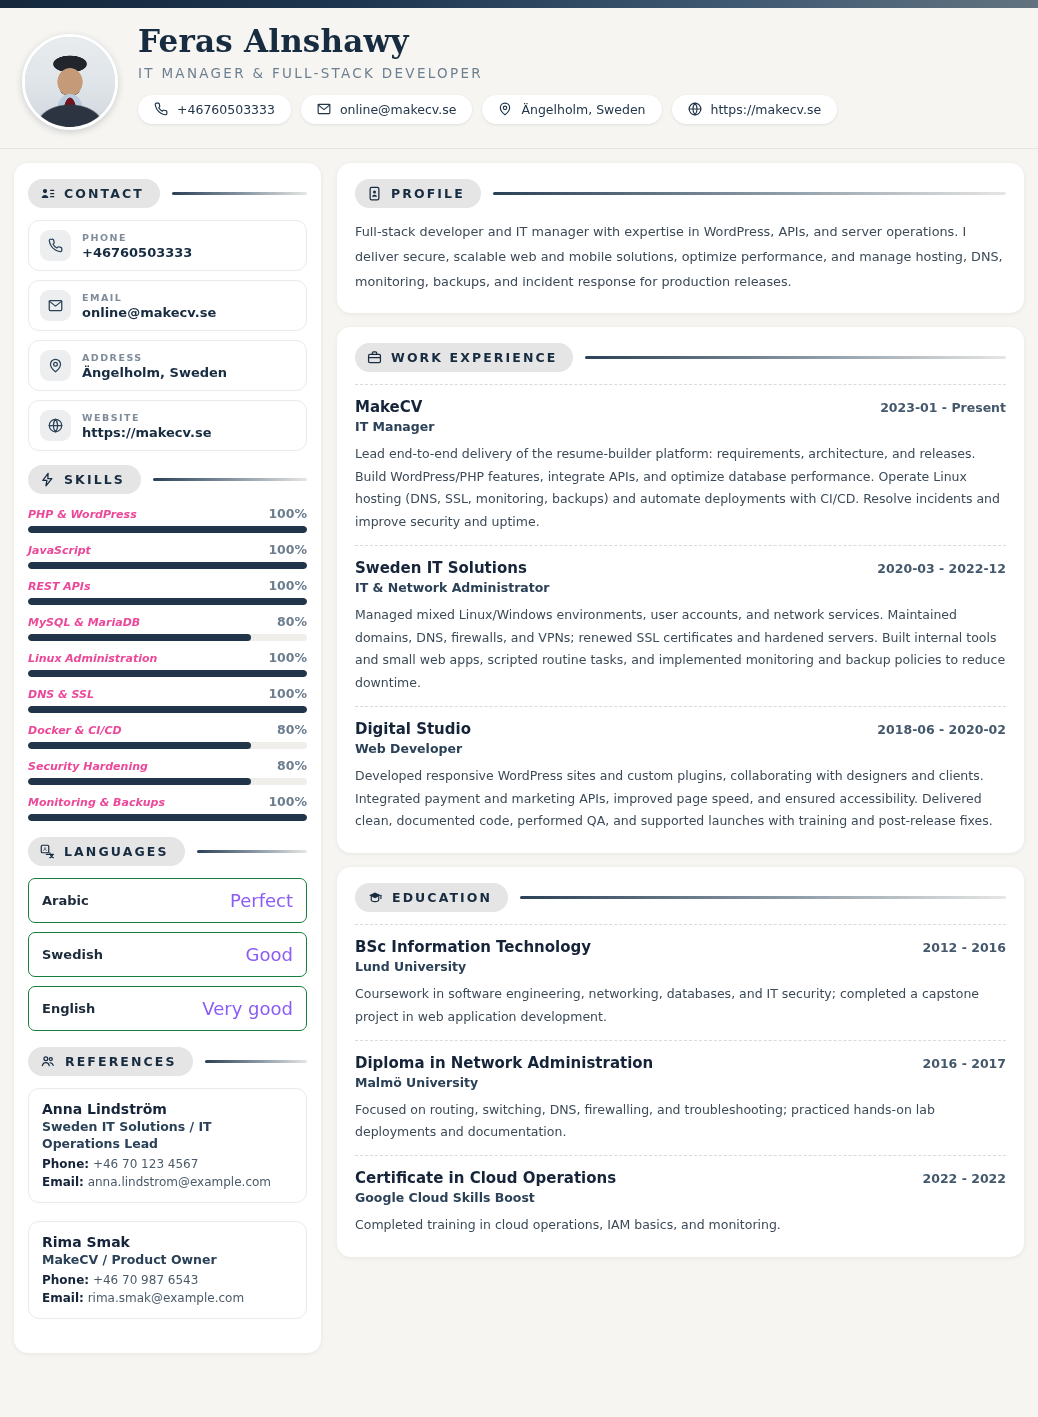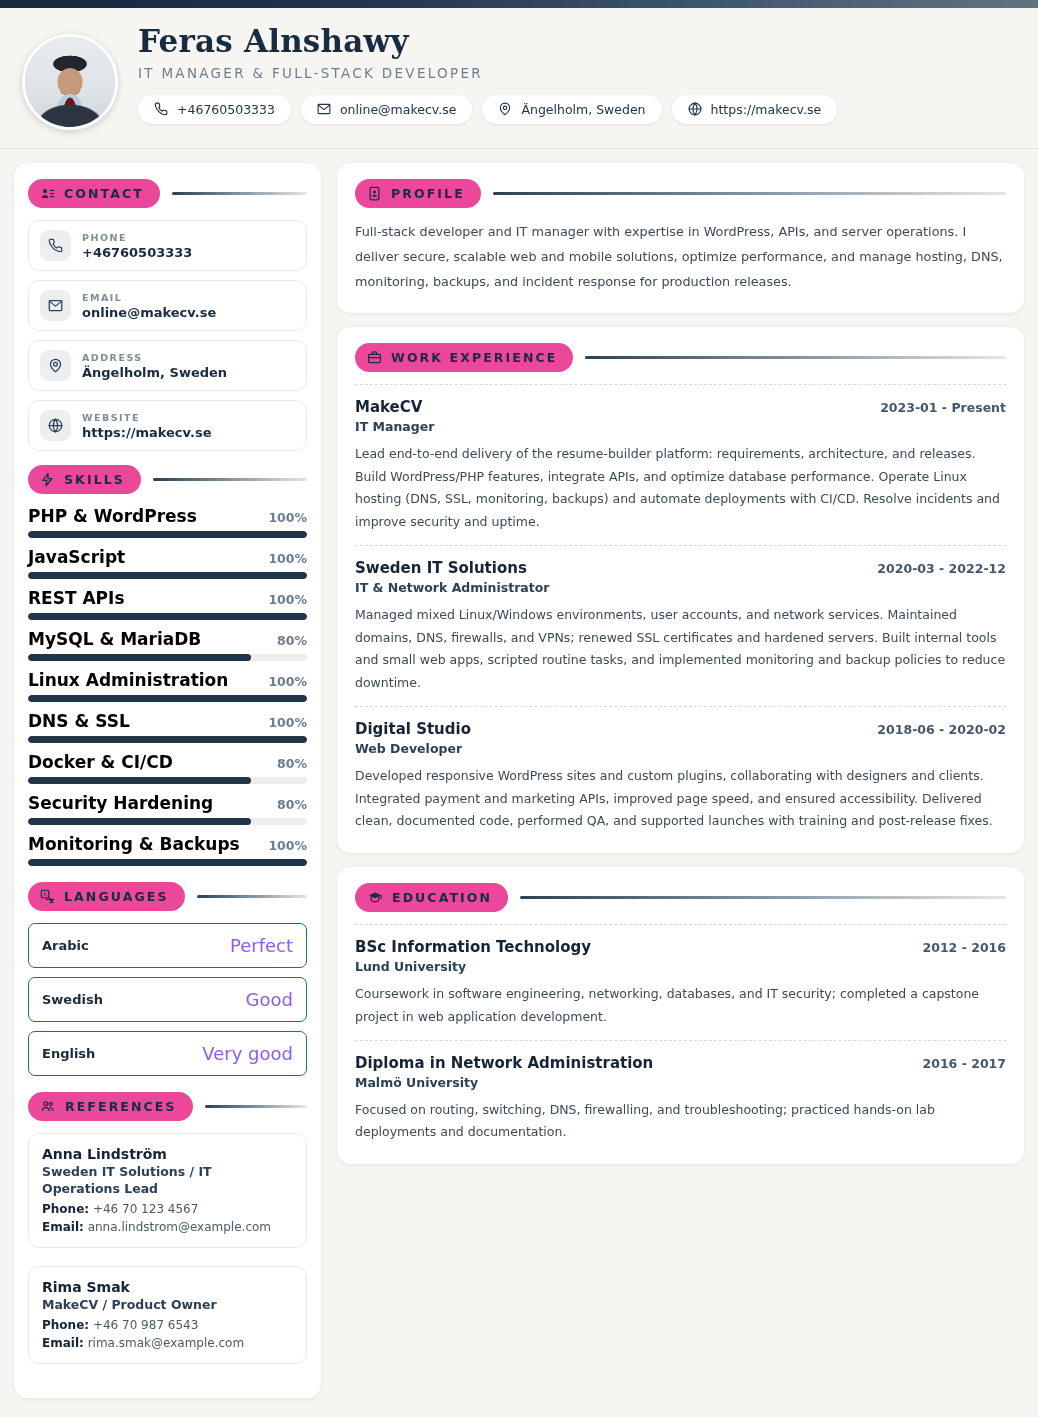--- a/index.html
+++ b/index.html
@@ -109,21 +109,21 @@
   .card.wide { padding: 16px 18px 18px 18px; }
 
   
   .sec-head {
     display: flex;
     align-items: center;
     gap: 0;
     margin-bottom: 12px;
   }
   .sec-pill {
-    background: #ec4899;
+    background: #e5e5e5;
     border-radius: 999px;
     padding: 7px 16px 7px 12px;
     display: flex;
     align-items: center;
     gap: 9px;
     flex: 0 0 auto;
   }
   .sec-pill .label {
     font-size: 12.5px;
     font-weight: bold;
@@ -169,21 +169,21 @@
   }
 
   
   .skill { margin-bottom: 9px; }
   .skill-top {
     display: flex;
     justify-content: space-between;
     align-items: baseline;
     margin-bottom: 5px;
   }
-  .skill-name { font-size: 17px; font-weight: bold; color: #000000; }
+  .skill-name { font-size: 11px; font-weight: bold; color: #ec4899; font-style: italic; }
   .skill-pct  { font-size: 12.5px; font-weight: bold; color: #6b7d8e; }
   .bar {
     height: 7px;
     background: #efeeea;
     border-radius: 999px;
     overflow: hidden;
   }
   .bar-fill {
     height: 100%;
     border-radius: 999px;
@@ -615,17 +615,25 @@
             <div class="entry-desc">Coursework in software engineering, networking, databases, and IT security; completed a capstone project in web application development.</div>
           </div>
           <div class="entry">
             <div class="entry-top">
               <span class="entry-org">Diploma in Network Administration</span>
               <span class="entry-date">2016 - 2017</span>
             </div>
             <div class="entry-role">Malmö University</div>
             <div class="entry-desc">Focused on routing, switching, DNS, firewalling, and troubleshooting; practiced hands-on lab deployments and documentation.</div>
           </div>
+          <div class="entry">
+            <div class="entry-top">
+              <span class="entry-org">Certificate in Cloud Operations</span>
+              <span class="entry-date">2022 - 2022</span>
+            </div>
+            <div class="entry-role">Google Cloud Skills Boost</div>
+            <div class="entry-desc">Completed training in cloud operations, IAM basics, and monitoring.</div>
+          </div>
         </div>
     </div>
 
   </div>
 </div>
 
 </body></html>

